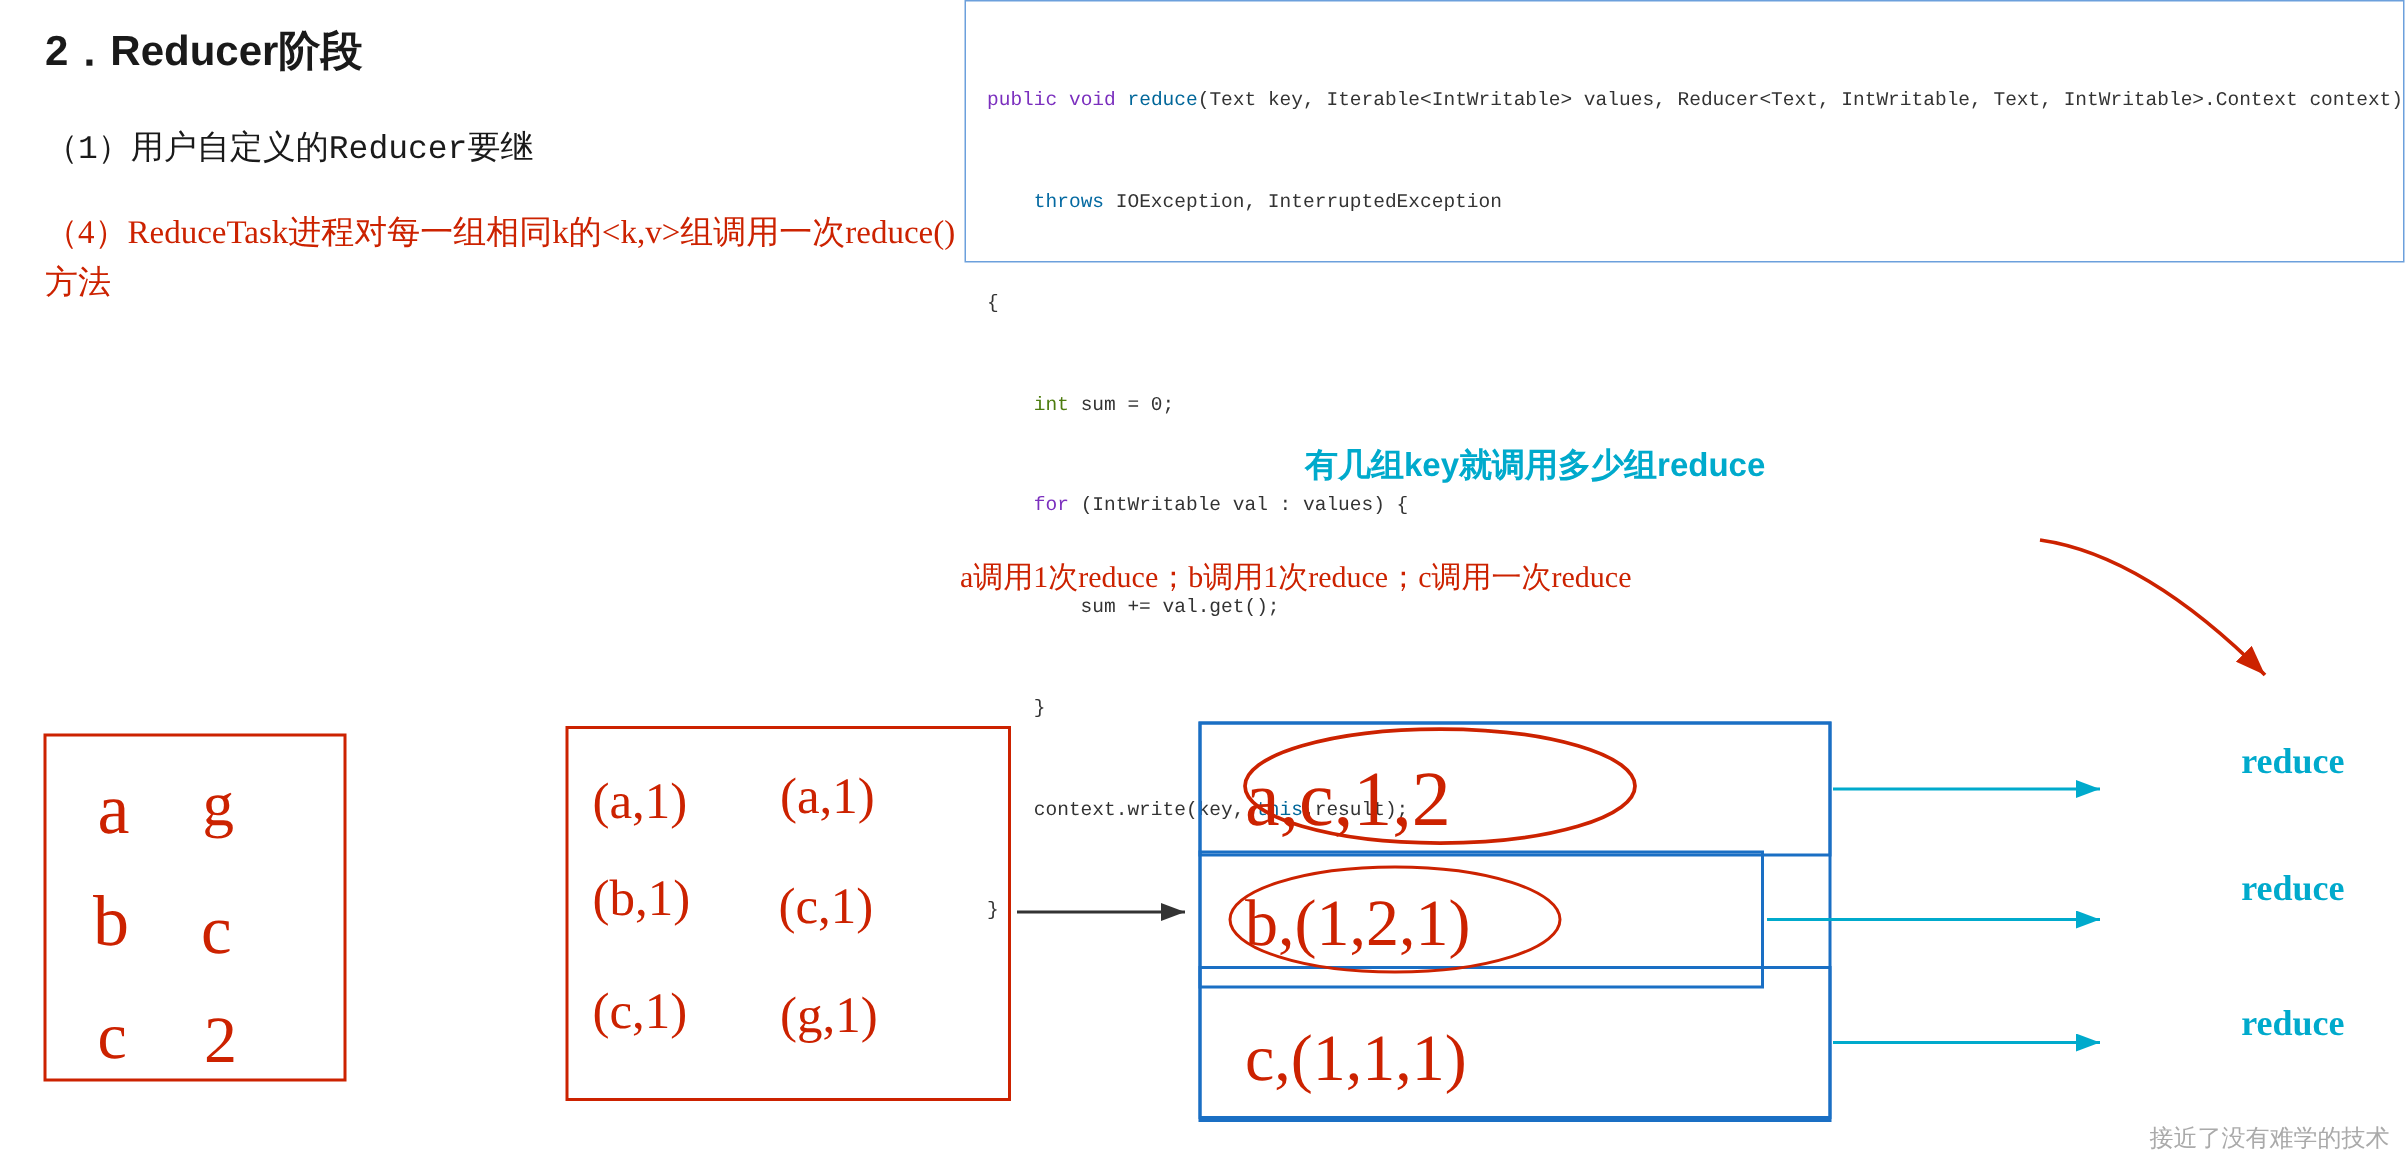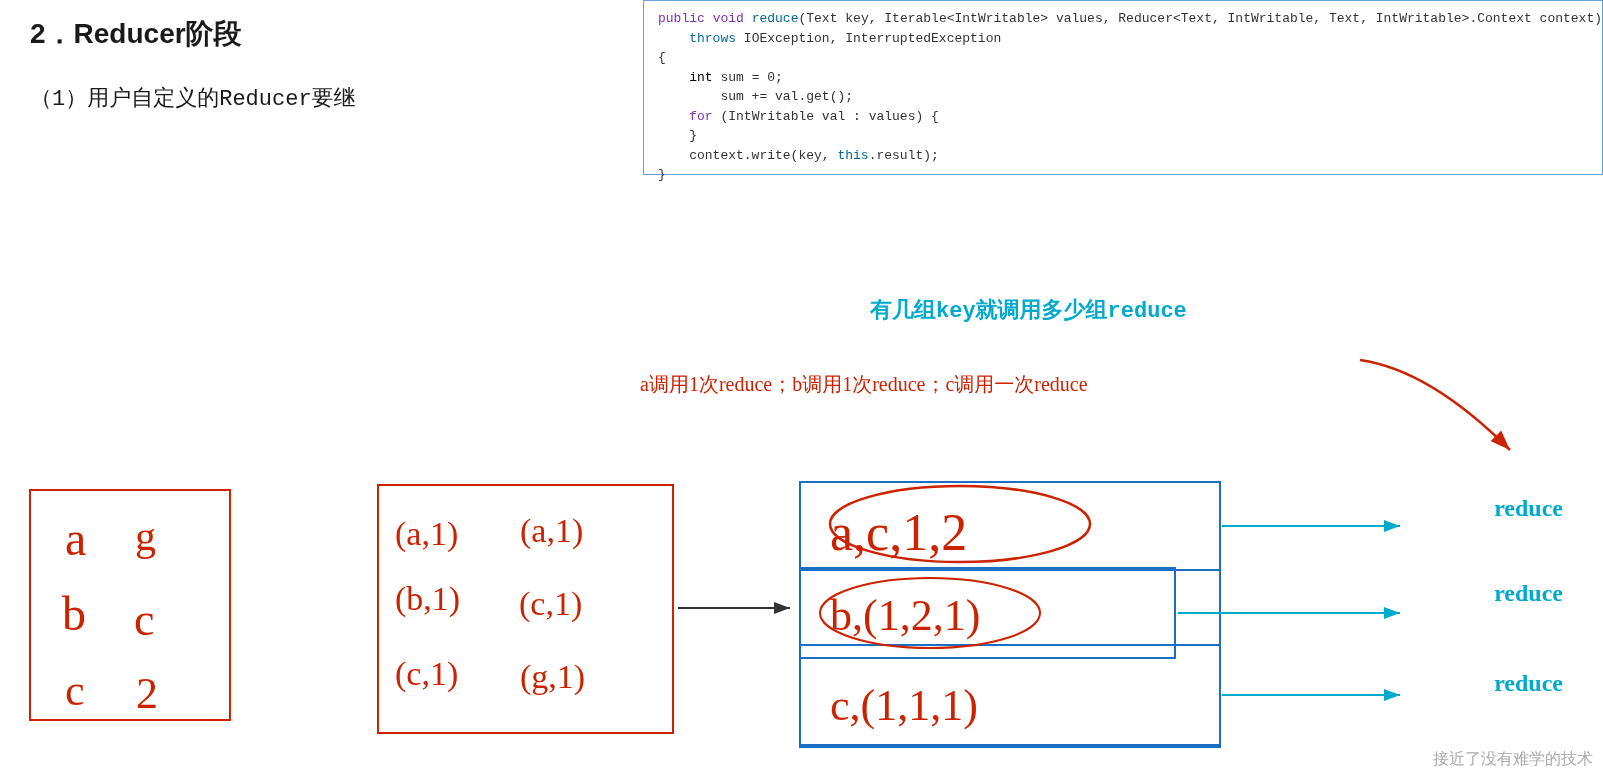--- a/index.html
+++ b/index.html
@@ -27,21 +27,21 @@
       width: 960px;
       height: 175px;
       background: #fff;
       border: 1.5px solid #6ca0dc;
       padding: 8px 14px;
       font-family: 'Courier New', monospace;
       font-size: 13px;
       color: #333;
       line-height: 1.5;
     }
-    .code-line { white-space: pre; }
+    .code-line { white-space: pre; margin-top: 48px; }
 
     
     .content {
       position: absolute;
       top: 15px;
       left: 30px;
       width: 620px;
     }
 
     .section-title {
@@ -66,21 +66,21 @@
       margin-bottom: 18px;
       line-height: 1.5;
       font-family: 'SimSun', serif;
     }
 
     
     .annotation-blue-large {
       position: absolute;
       color: #00aacc;
       font-size: 22px;
-      font-family: Liberation Mono, monospace;
+      font-family: Liberation Sans, sans-serif;
       font-weight: bold;
     }
 
     .annotation-red-medium {
       position: absolute;
       color: #cc2200;
       font-size: 20px;
       font-family: 'KaiTi', 'SimKai', serif;
     }
 
@@ -109,32 +109,35 @@
   </style>
 </head>
 <body>
 
 <div class="page">
 
   <div class="code-block">
     <div class="code-line"><span style="color:#7b2fbe">public</span> <span style="color:#7b2fbe">void</span> <span style="color:#006699">reduce</span>(Text key, Iterable&lt;IntWritable&gt; values, Reducer&lt;Text, IntWritable, Text, IntWritable&gt;.Context context)</div>
     <div class="code-line">    <span style="color:#0369a1">throws</span> IOException, InterruptedException</div>
     <div class="code-line">{</div>
-    <div class="code-line">    <span style="color:#000000">int</span> sum = 0;</div>
+    <div class="code-line">    <span style="color:#4d7c0f">int</span> sum = 0;</div>
+    <div class="code-line">    <span style="color:#7b2fbe">for</span> (IntWritable val : values) {</div>
     <div class="code-line">        sum += val.get();</div>
-    <div class="code-line">    <span style="color:#7b2fbe">for</span> (IntWritable val : values) {</div>
     <div class="code-line">    }</div>
     <div class="code-line">    context.write(key, <span style="color:#006699">this</span>.result);</div>
     <div class="code-line">}</div>
   </div>
 
   <div class="content">
     <div class="section-title">2．Reducer阶段</div>
     <div class="item">
       <span>（1）用户自定义的Reducer要继</span>
+    </div>
+    <div class="item-red">
+      <span>（4）ReduceTask进程对每一组相同k的&lt;k,v&gt;组调用一次reduce()方法</span>
     </div>
   </div>
 
   <div class="annotation-blue-large" style="top: 295px; left: 870px;">
     <span>有几组key就调用多少组reduce</span>
   </div>
 
   <div class="annotation-red-medium" style="top: 355px; left: 640px; margin-top: 16px;">
     <span>a调用1次reduce；b调用1次reduce；c调用一次reduce</span>
   </div>

